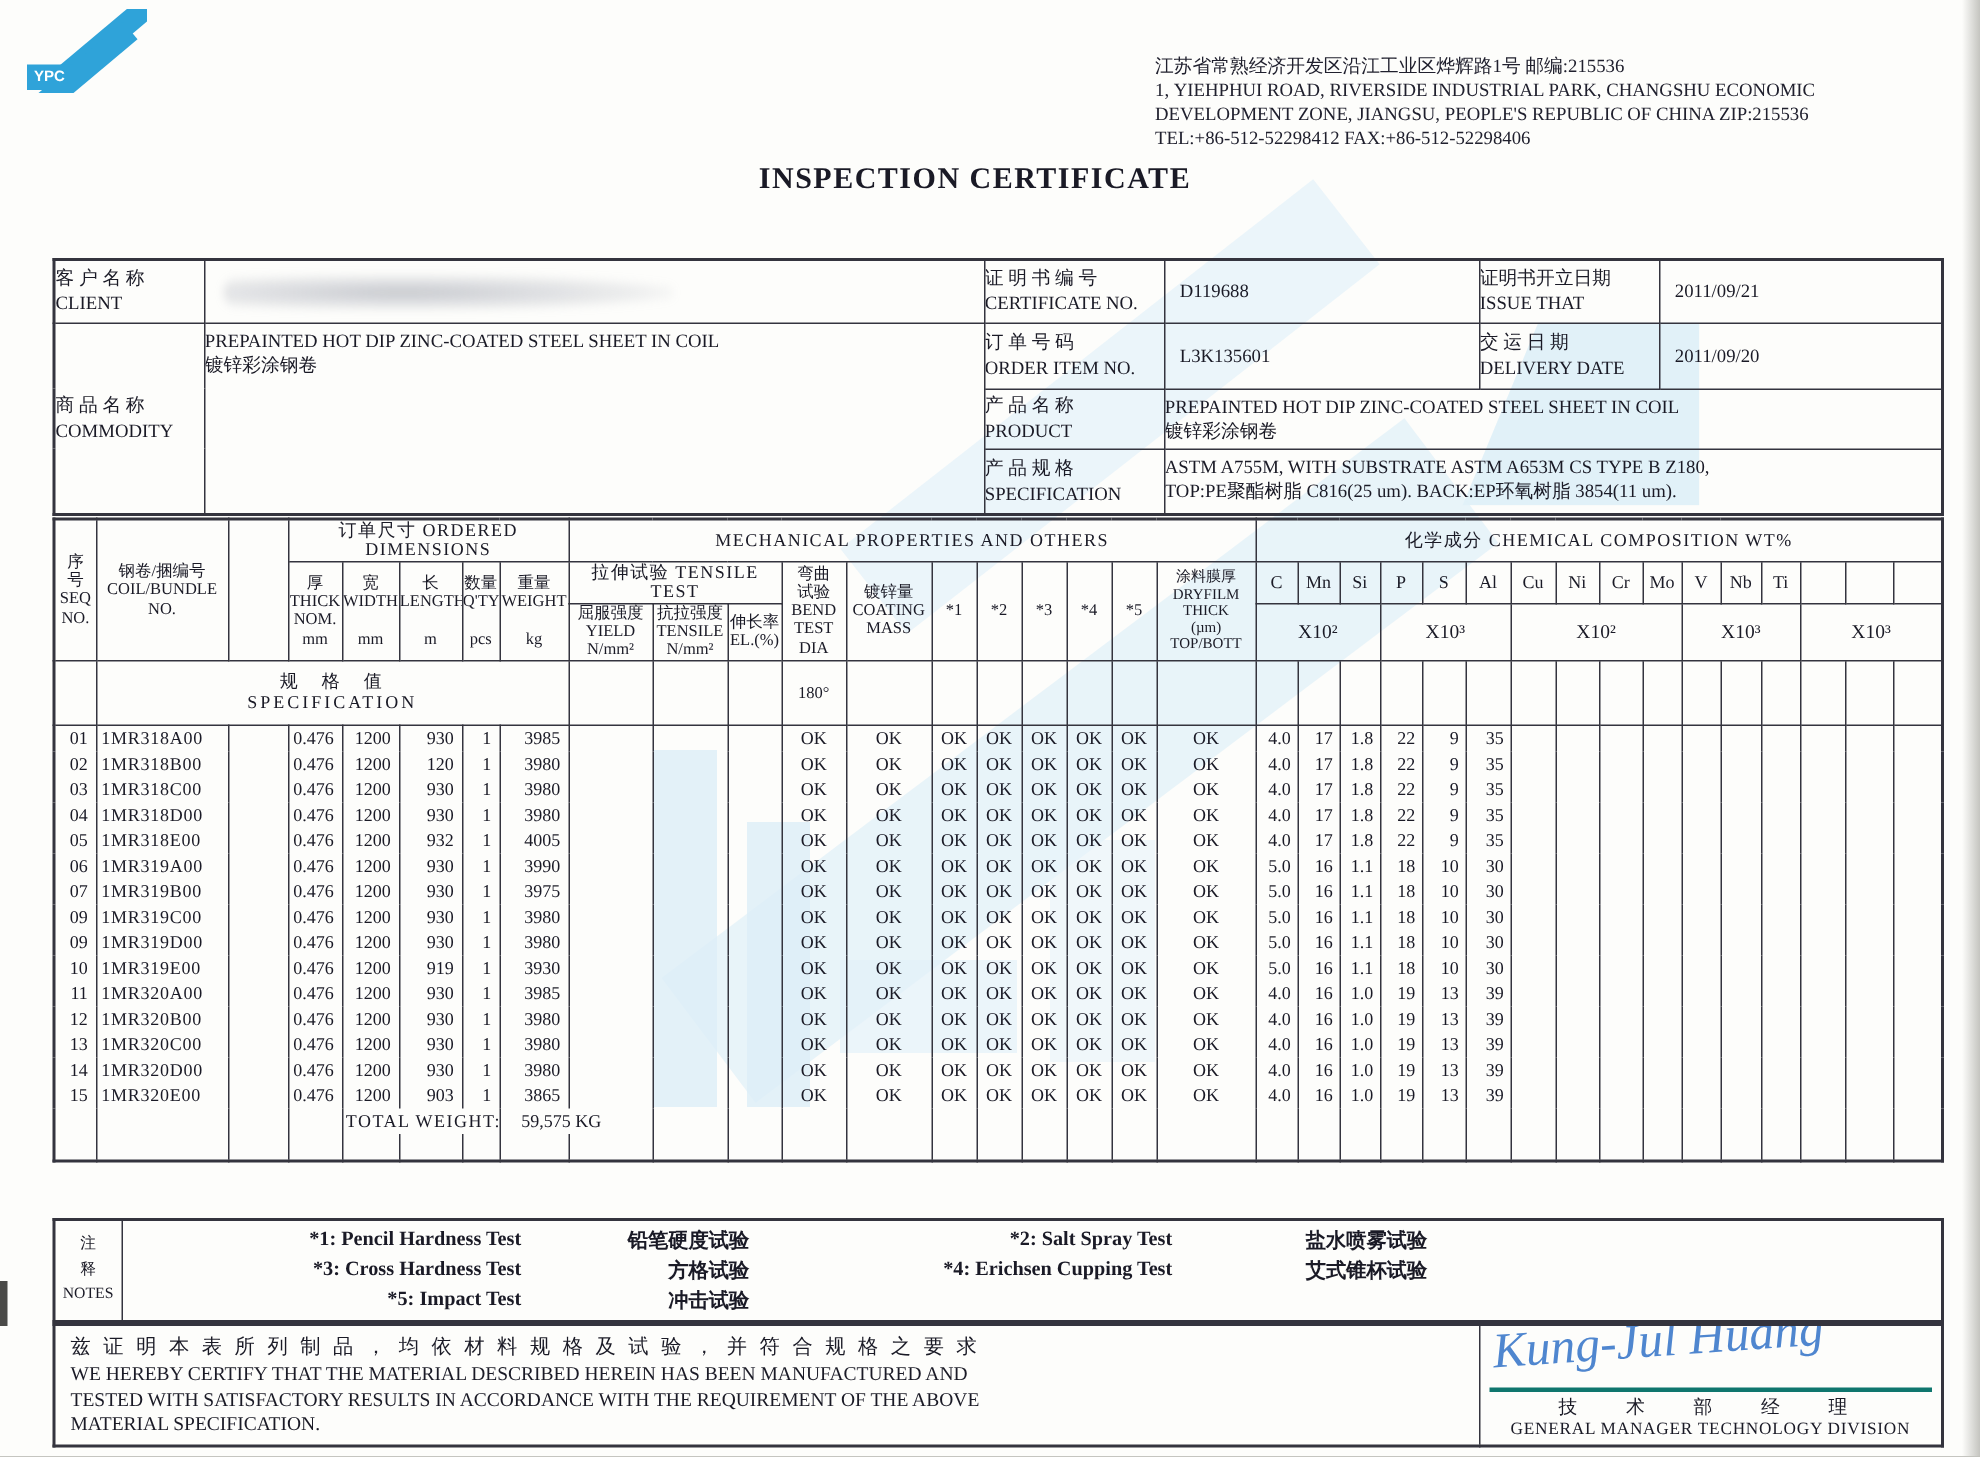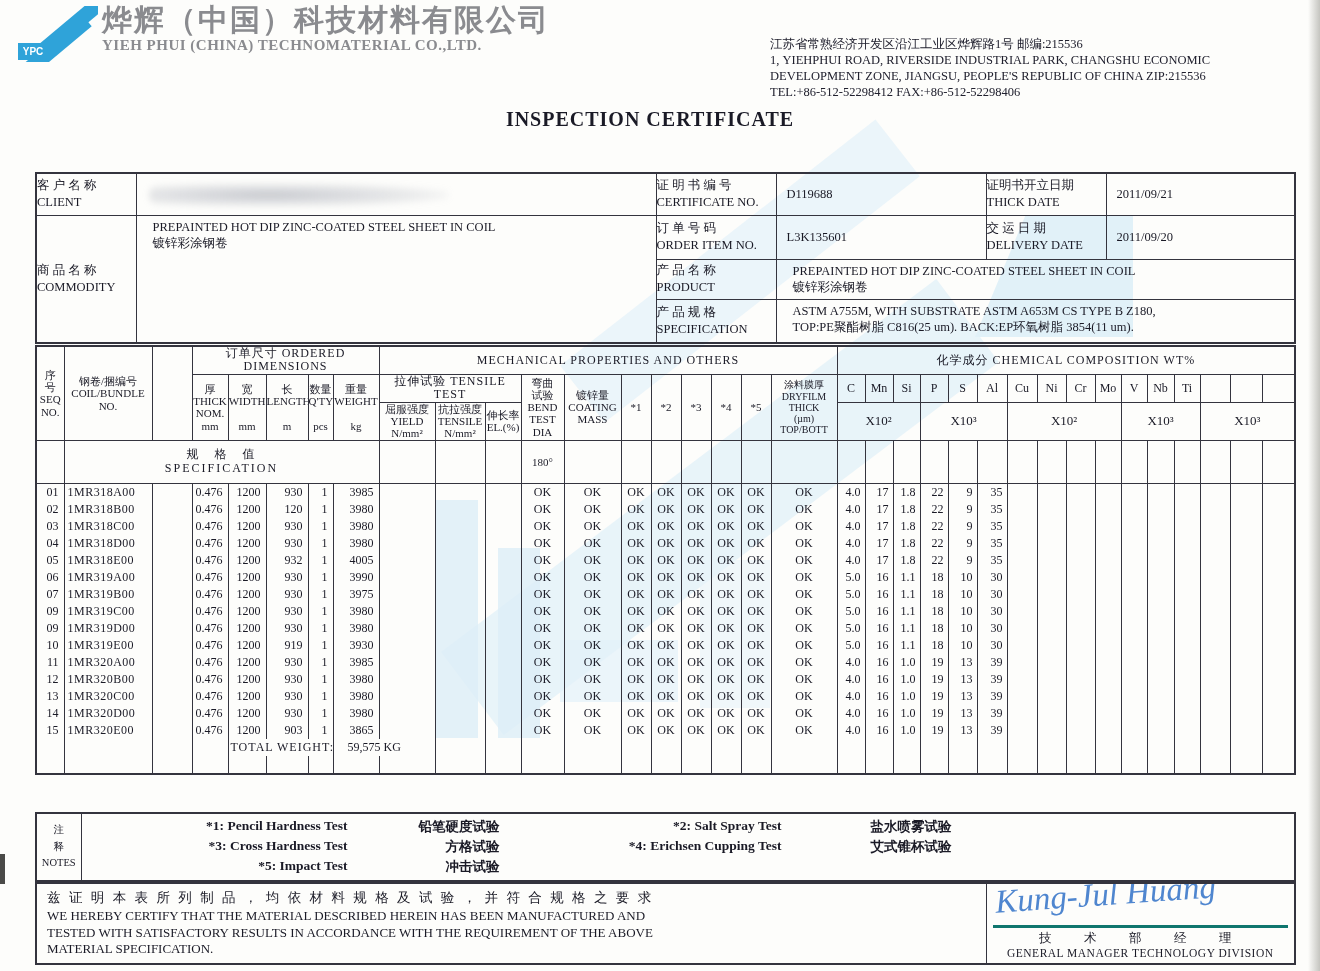--- a/index.html
+++ b/index.html
@@ -26,21 +26,21 @@
   .title-block{position:absolute;left:0;top:106px;width:1300px;text-align:center;z-index:1;}
   .t-zh{font-size:21px;font-weight:bold;letter-spacing:12px;}
   .t-en{font-size:20px;font-weight:bold;letter-spacing:1px;margin-top:2px;}
   
   table{border-collapse:collapse;table-layout:fixed;background:transparent;}
   td{border:1px solid #34343e;padding:0;overflow:hidden;vertical-align:middle;}
   .info-tbl{position:absolute;left:35px;top:172px;width:1259px;z-index:1;border:2px solid #34343e;}
   .info-tbl td{font-size:12.5px;}
   .lbl{text-align:left;white-space:pre-line;line-height:1.35;}
   .val{text-align:left;padding-left:10px;font-size:13px;}
-  .valtop{text-align:left;vertical-align:top;padding:3px 16px;font-size:12.5px;line-height:1.3;}
+  .valtop{text-align:left;vertical-align:top;padding:3px 0;font-size:12.5px;line-height:1.3;}
   .client-cell{position:relative;}
   .redact{position:absolute;left:12px;top:9px;width:300px;height:24px;border-radius:12px;filter:blur(3px);
           background:radial-gradient(ellipse at 40% 50%,rgba(120,125,140,.40),rgba(150,155,170,.16) 60%,transparent 78%);}
   
   .main-tbl{position:absolute;left:35px;top:345px;width:1259px;z-index:1;border:2px solid #34343e;}
   .main-tbl thead td{text-align:center;white-space:pre-line;line-height:1.12;font-size:11px;}
   .hg{font-size:12px !important;letter-spacing:1px;}
   .he{font-size:12px !important;}
   .hx{font-size:13px !important;}
   .h1 td{height:24px;}
@@ -91,24 +91,20 @@
   <div class="wm" style="left:560px;top:640px;width:118px;height:62px;background:#e3f1f9;opacity:.7;"></div>
   <div class="wm" style="left:700px;top:560px;width:70px;height:148px;background:#e8f4fa;opacity:.6;"></div>
   <div class="edge-right"></div>
   <div class="edge-notch"></div>
 
   <div class="logo">
     <div class="l-bar b1"></div>
     <div class="l-bar b2"></div>
     <div class="l-box">YPC</div>
   </div>
-  <div class="co">
-    <div class="co-zh">烨辉（中国）科技材料有限公司</div>
-    <div class="co-en">YIEH PHUI (CHINA) TECHNOMATERIAL CO.,LTD.</div>
-  </div>
   <div class="addr ml">江苏省常熟经济开发区沿江工业区烨辉路1号 邮编:215536
 1, YIEHPHUI ROAD, RIVERSIDE INDUSTRIAL PARK, CHANGSHU ECONOMIC
 DEVELOPMENT ZONE, JIANGSU, PEOPLE'S REPUBLIC OF CHINA ZIP:215536
 TEL:+86-512-52298412  FAX:+86-512-52298406</div>
 
   <div class="title-block">
     <div class="t-en">INSPECTION CERTIFICATE</div>
   </div>
 
   <table class="info-tbl">
@@ -124,21 +120,21 @@
         <tr style="height:42px">
       <td class="lbl">客 户 名 称
 CLIENT</td>
       <td class="client-cell">
             <div class="redact"></div>
           </td>
       <td class="lbl">证 明 书 编 号
 CERTIFICATE NO.</td>
       <td class="val">D119688</td>
       <td class="lbl">证明书开立日期
-THICK DATE</td>
+ISSUE THAT</td>
       <td class="val">2011/09/21</td>
     </tr>
     <tr style="height:44px">
       <td class="lbl" rowspan="3">商 品 名 称
 COMMODITY</td>
       <td class="valtop ml" rowspan="3">PREPAINTED HOT DIP ZINC-COATED STEEL SHEET IN COIL
 镀锌彩涂钢卷</td>
       <td class="lbl">订 单 号 码
 ORDER ITEM NO.</td>
       <td class="val">L3K135601</td>

